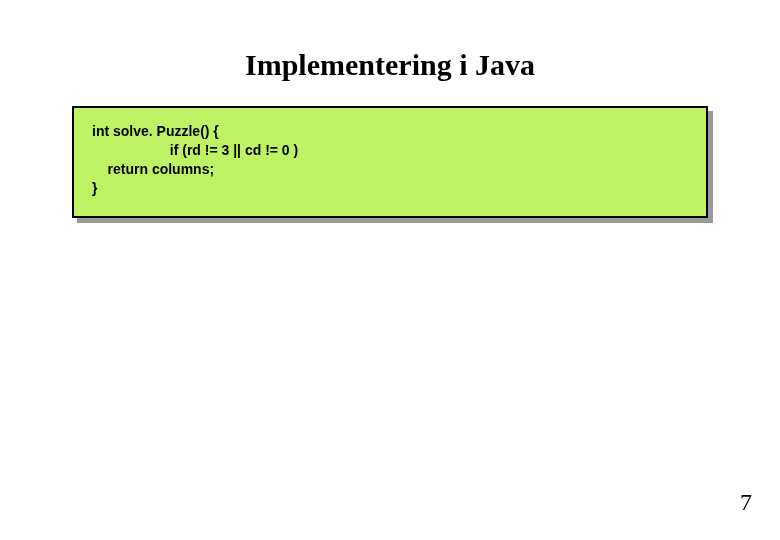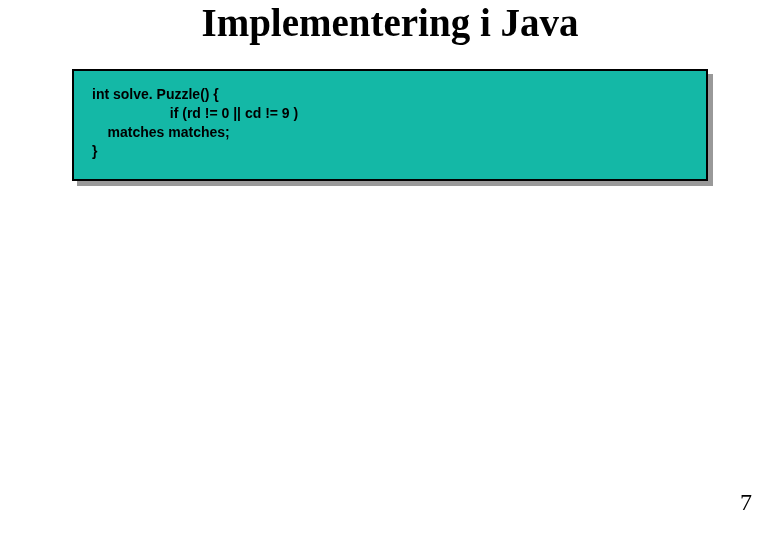--- a/index.html
+++ b/index.html
@@ -5,42 +5,43 @@
   * { box-sizing: border-box; margin: 0; padding: 0; }
   body {
     width: 780px;
     height: 540px;
     background: #fff;
     font-family: "Times New Roman", Times, serif;
     position: relative;
   }
   .title {
     text-align: center;
-    font-size: 39px;
+    font-size: 30px;
     font-weight: bold;
+    padding-top: 48px;
     padding-bottom: 24px;
   }
   .code-box-wrapper {
     margin: 0 72px;
     position: relative;
   }
   .shadow {
     position: absolute;
     top: 5px;
     left: 5px;
     right: -5px;
     bottom: -5px;
     background: #999;
     z-index: 0;
   }
   .code-box {
     position: relative;
     z-index: 1;
     border: 2px solid #000;
-    background: #14b8a6;
+    background: #bef264;
     padding: 14px 18px 18px 18px;
     font-family: Arial, Helvetica, sans-serif;
     font-size: 14px;
     line-height: 1.35;
     font-weight: bold;
   }
   .code-line { white-space: pre; }
   .page-number {
     position: absolute;
     bottom: 24px;
@@ -52,20 +53,20 @@
 </head>
 <body>
 
 <div class="title">Implementering i Java</div>
 
 <div class="code-box-wrapper">
   <div class="shadow"></div>
   <div class="code-box">
     <div class="code-line">int solve. Puzzle() {</div>
     <div class="code-line"></div>
-    <div class="code-line">                    if (rd != 0 || cd != 9 )</div>
+    <div class="code-line">                    if (rd != 3 || cd != 0 )</div>
     <div class="code-line"></div>
-    <div class="code-line">    matches matches;</div>
+    <div class="code-line">    return columns;</div>
     <div class="code-line">}</div>
   </div>
 </div>
 
 <div class="page-number">7</div>
 
 </body></html>

